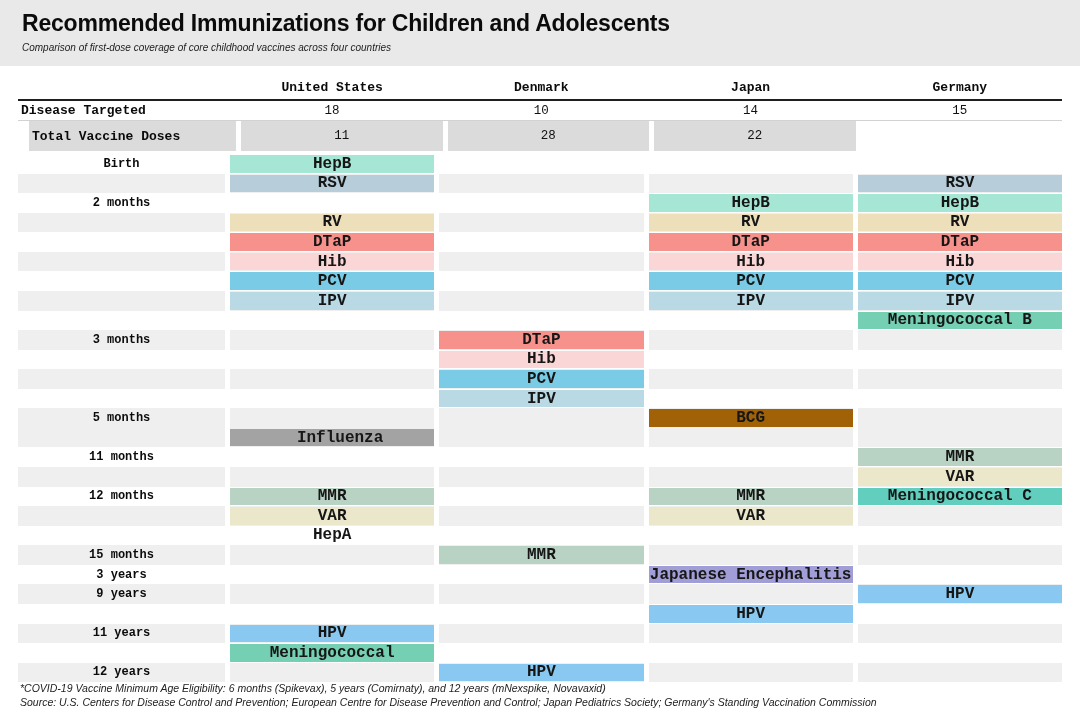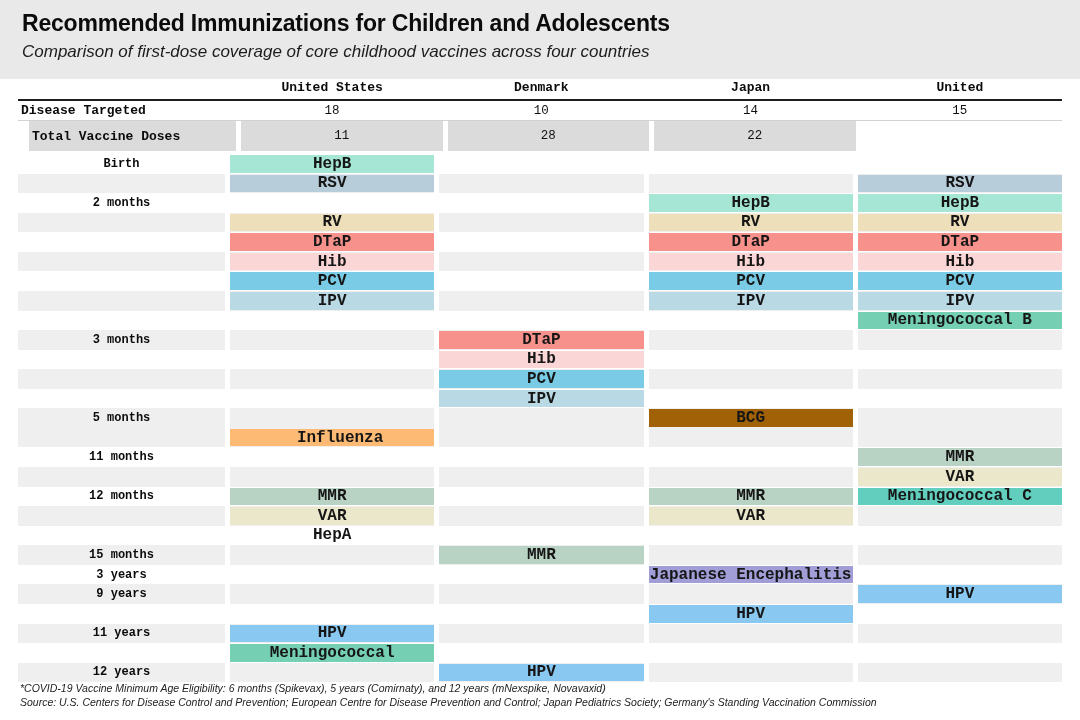--- a/index.html
+++ b/index.html
@@ -1,23 +1,23 @@
 <!DOCTYPE html>
 <html><head>
 <meta charset="utf-8">
 <style>
   html,body{margin:0;padding:0;}
   body{
     width:1080px;height:720px;position:relative;background:#ffffff;
     font-family:"Liberation Sans", sans-serif;color:#111;overflow:hidden;
   }
   
-  .band{position:absolute;left:0;top:0;width:1080px;height:79px;background:#e9e9e9;}
+  .band{position:absolute;left:0;top:0;width:1080px;height:66px;background:#e9e9e9;}
   .title{position:absolute;left:22px;top:10px;font-size:23px;font-weight:800;letter-spacing:-0.2px;color:#0b0b0b;}
-  .subtitle{position:absolute;left:22px;top:42px;font-size:17px;font-style:italic;color:#1c1c1c;}
+  .subtitle{position:absolute;left:22px;top:42px;font-size:10px;font-style:italic;color:#1c1c1c;}
   
   .table{position:absolute;left:18px;top:75px;width:1044px;}
   .grid{display:grid;grid-template-columns:207px repeat(4,1fr);column-gap:5px;font-family:Liberation Mono, monospace;}
   .head-row{height:24px;align-items:center;border-bottom:2px solid #1f1f1f;}
   .country{font-size:13px;font-weight:700;text-align:center;color:#0b0b0b;}
   .stat-row{height:19px;align-items:center;}
   .stat-row.first{border-bottom:1px solid #d2d2d2;}
   .stat-row.total{height:30px;margin-left:11px;}
   .stat-label{font-size:13px;font-weight:700;padding-left:3px;color:#0b0b0b;height:100%;display:flex;align-items:center;}
   .stat-val{font-size:12.5px;text-align:right;height:100%;display:flex;align-items:center;justify-content:center;}
@@ -41,21 +41,21 @@
   <div class="title">Recommended Immunizations for Children and Adolescents</div>
   <div class="subtitle">Comparison of first-dose coverage of core childhood vaccines across four countries</div>
 </div>
 
 <div class="table">
   <div class="grid head-row">
     <div></div>
     <div class="country">United States</div>
     <div class="country">Denmark</div>
     <div class="country">Japan</div>
-    <div class="country">United</div>
+    <div class="country">Germany</div>
   </div>
   <div id="stats">
       <div class="grid stat-row first">
         <div class="stat-label">Disease Targeted</div>
         <div class="stat-val">18</div>
         <div class="stat-val">10</div>
         <div class="stat-val">14</div>
         <div class="stat-val">15</div>
       </div>
       <div class="grid stat-row total">
@@ -212,21 +212,21 @@
         <div></div>
         <div></div>
         <div>
           <div class="pill" style="background: #a16207;">BCG</div>
         </div>
         <div></div>
       </div>
       <div class="grid vrow shade">
         <div class="age"></div>
         <div>
-          <div class="pill" style="background: #fdba74; padding-left: 16px;">Influenza</div>
+          <div class="pill" style="background: #a3a3a3; padding-left: 16px;">Influenza</div>
         </div>
         <div></div>
         <div></div>
         <div></div>
       </div>
       <div class="grid vrow">
         <div class="age">11 months</div>
         <div></div>
         <div></div>
         <div></div>

